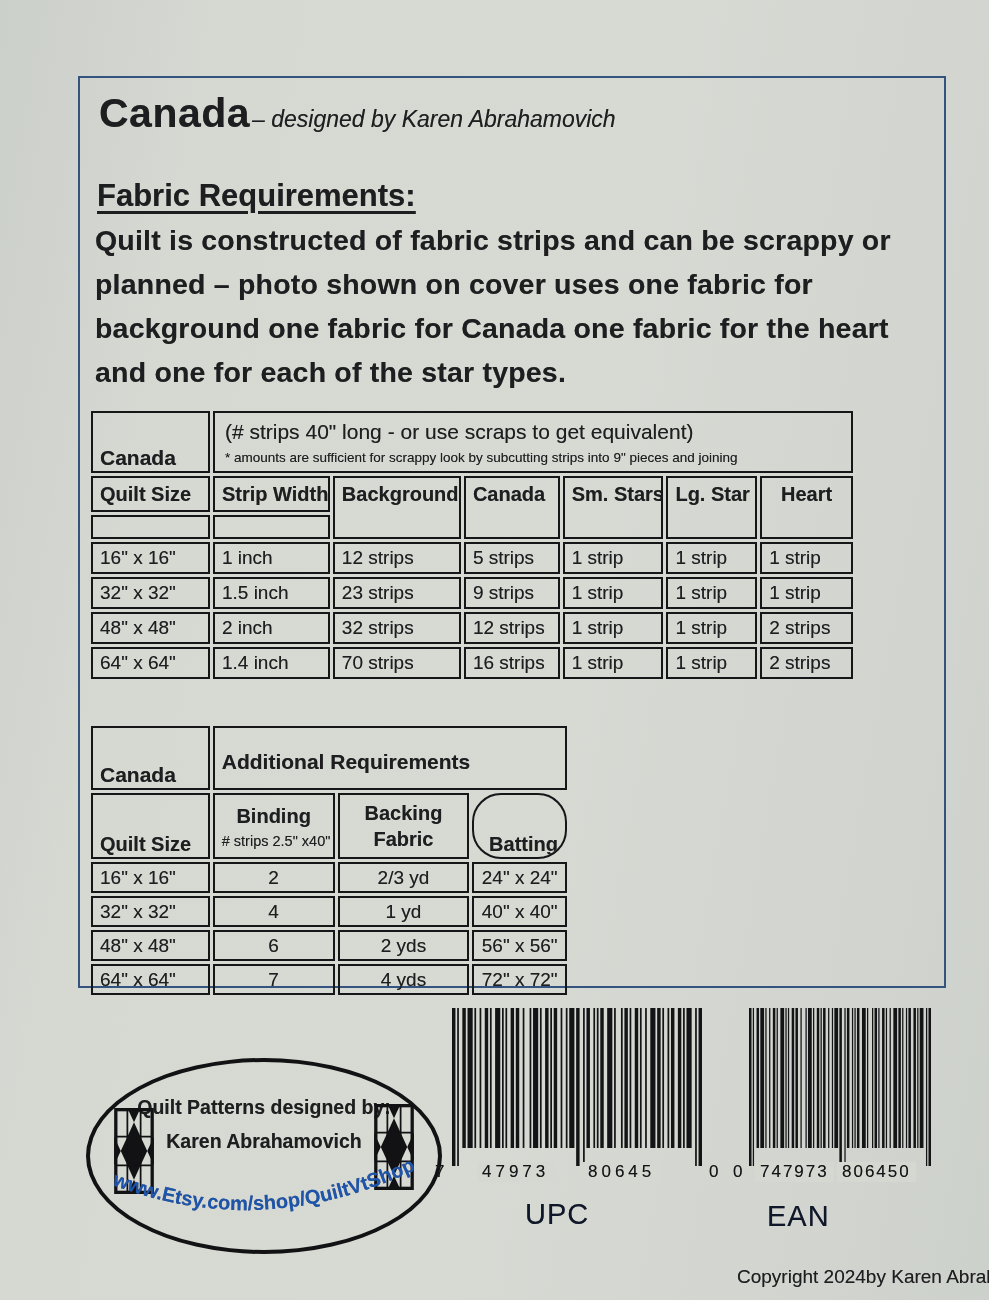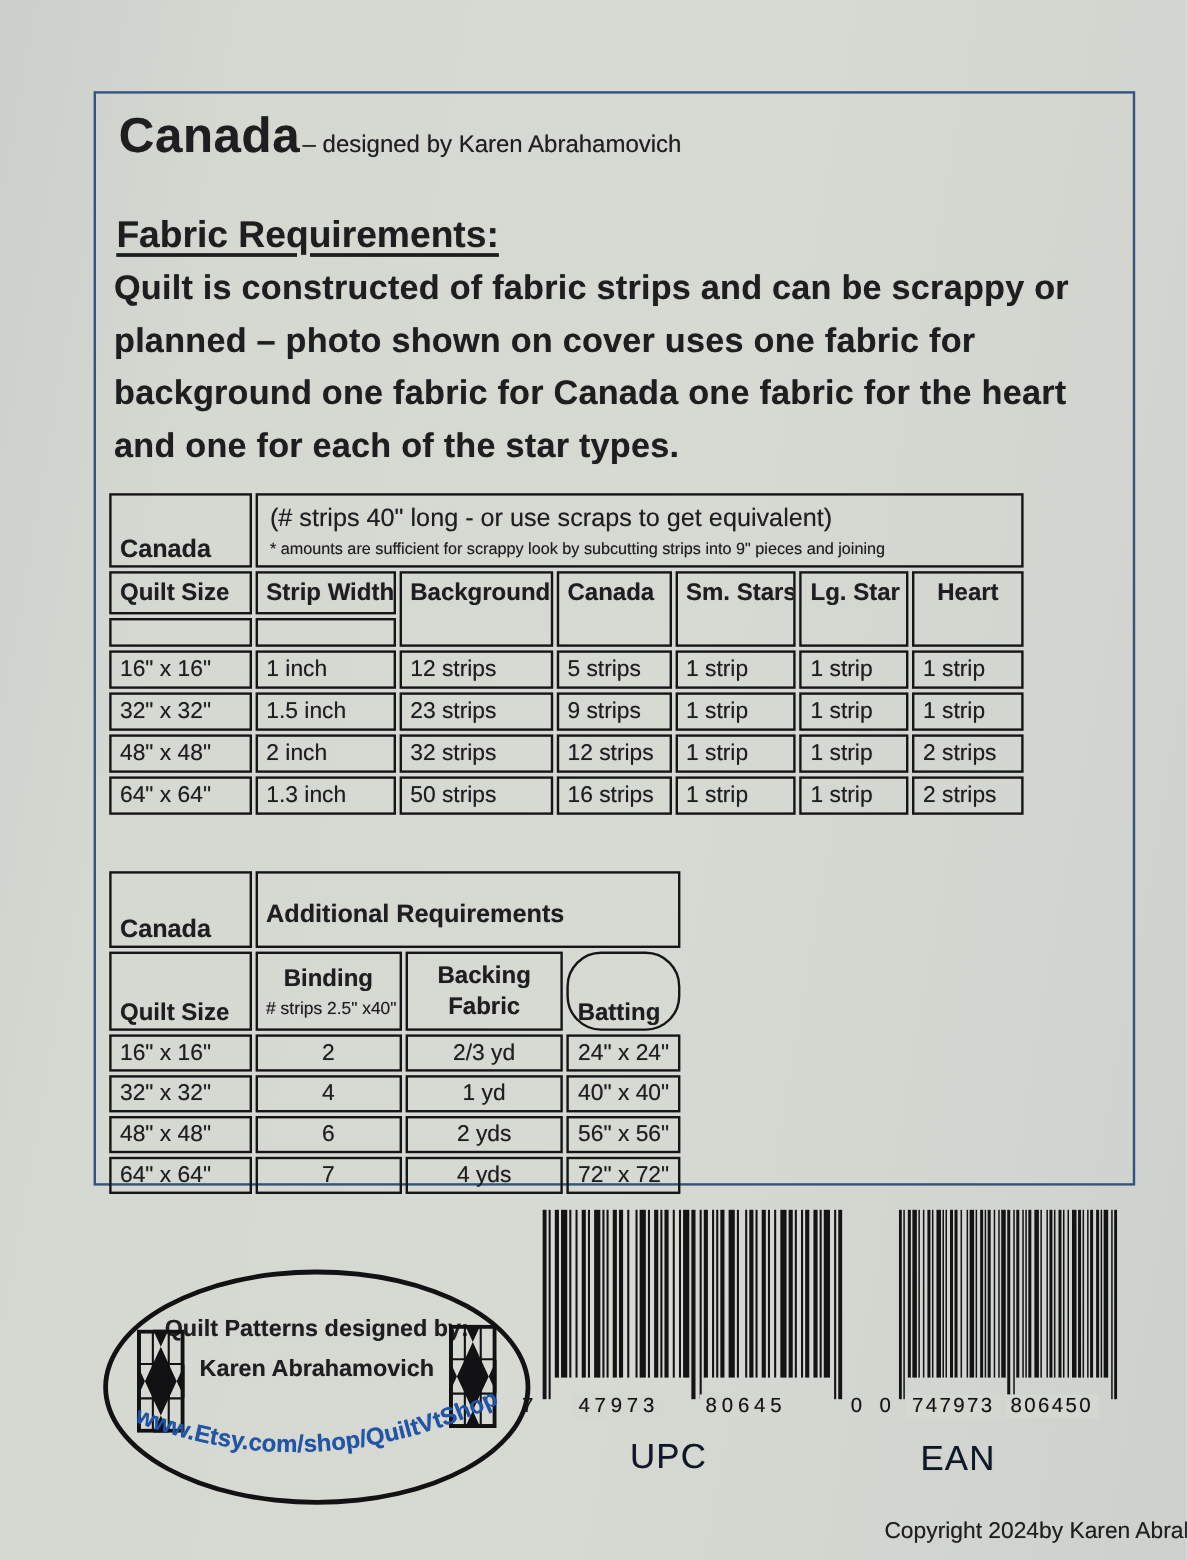--- a/index.html
+++ b/index.html
@@ -10,21 +10,21 @@
     width:989px;height:1300px;overflow:hidden;position:relative;
     font-family:"Liberation Sans",sans-serif;color:var(--ink);
     background:linear-gradient(100deg,#ccd0ca 0%,#d6d8d2 18%,#d7d9d3 55%,#d2d5cf 85%,#cdd1cb 100%);
   }
   .page{position:absolute;inset:0;text-shadow:0 0 .6px rgba(40,40,44,.55);}
   
   .frame{position:absolute;left:78px;top:76px;width:864px;height:908px;border:2px solid var(--border-blue);}
   
   .title{position:absolute;left:99px;top:90px;white-space:nowrap;}
   .title-main{font-size:41px;font-weight:bold;letter-spacing:.5px;}
-  .title-sub{font-size:20px;font-weight:normal;margin-left:2px;}
+  .title-sub{font-size:23px;font-weight:normal;margin-left:2px;font-style:italic;}
   .sect{position:absolute;left:97px;top:178px;font-size:31px;font-weight:bold;
         text-decoration:underline;text-decoration-thickness:2.5px;text-underline-offset:5px;}
   .intro{position:absolute;left:95px;top:218px;width:838px;font-size:28.5px;line-height:44px;letter-spacing:.2px;font-weight:bold;}
   
   table{border-collapse:separate;border-spacing:3px;table-layout:fixed;position:absolute;}
   td{border:2px solid #161618;padding:1px 7px;font-size:19px;vertical-align:middle;overflow:hidden;white-space:nowrap;}
   .t1{left:88px;top:408px;width:768px;}
   .t1 .corner{vertical-align:bottom;font-weight:bold;font-size:21px;height:56px;}
   .t1 .note{padding:4px 10px;}
   .note-main{font-size:21px;}
@@ -33,21 +33,21 @@
   .t1 .hdr .tall{vertical-align:top;padding-top:5px;}
   .t1 .spacer td{height:18px;}
   .t1 .data td{height:26px;}
   .t2{left:88px;top:723px;width:482px;}
   .t2 .corner{vertical-align:bottom;font-weight:bold;font-size:21px;height:58px;}
   .t2 .addhdr{vertical-align:top;font-weight:bold;font-size:21px;padding-top:22px;}
   .t2 .hdr2 td{height:60px;text-align:center;}
   .t2 .hdr2 .qs{vertical-align:bottom;text-align:left;font-weight:bold;font-size:20px;}
   .b1{font-weight:bold;font-size:20px;line-height:26px;}
   .b2{font-size:14.5px;margin-top:4px;}
-  .t2 .hdr2 .bat{vertical-align:bottom;font-weight:bold;font-size:20px;text-align:left;border-radius:29px;}
+  .t2 .hdr2 .bat{vertical-align:bottom;font-weight:bold;font-size:20px;text-align:right;border-radius:29px;}
   .t2 .data td{height:25px;text-align:center;}
   .t2 .data td:first-child{text-align:left;}
   
   .oval{position:absolute;left:86px;top:1058px;width:348px;height:188px;border:4px solid #121214;border-radius:50%;}
   .oval-line1{position:absolute;left:0;right:0;top:34px;text-align:center;font-size:19.5px;font-weight:bold;}
   .oval-line2{position:absolute;left:0;right:0;top:68px;text-align:center;font-size:19.5px;font-weight:bold;}
   .oval svg.arc{position:absolute;left:0;top:0;}
   .arc text{font-family:"Liberation Sans",sans-serif;font-weight:bold;font-size:20px;fill:var(--url-blue);}
   .qblock{position:absolute;}
   
@@ -130,22 +130,22 @@
       <td>48" x 48"</td>
           <td>2 inch</td>
           <td>32 strips</td>
           <td>12 strips</td>
           <td>1 strip</td>
           <td>1 strip</td>
           <td>2 strips</td>
     </tr>
     <tr class="data">
       <td>64" x 64"</td>
-          <td>1.3 inch</td>
-          <td>50 strips</td>
+          <td>1.4 inch</td>
+          <td>70 strips</td>
           <td>16 strips</td>
           <td>1 strip</td>
           <td>1 strip</td>
           <td>2 strips</td>
     </tr>
   </tbody>
     </table>
 
   <table class="t2">
     <colgroup>

